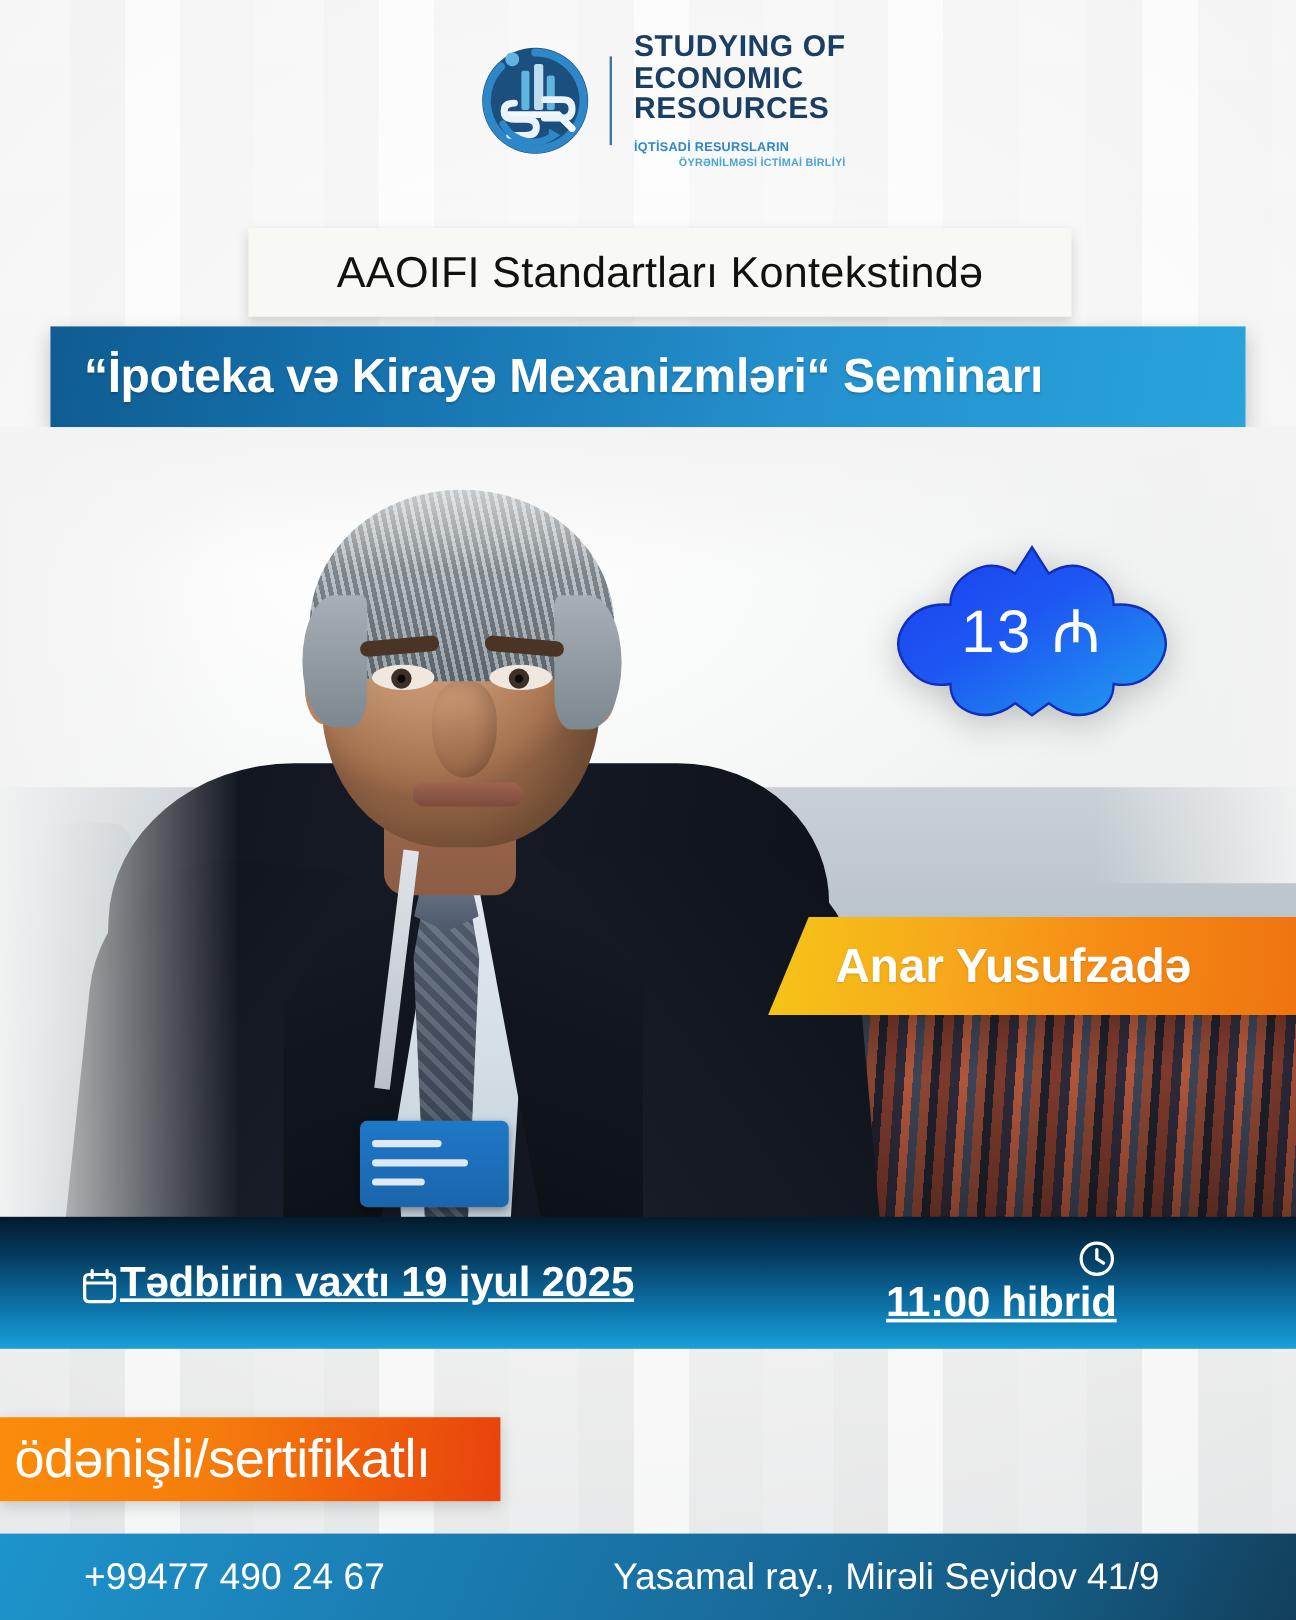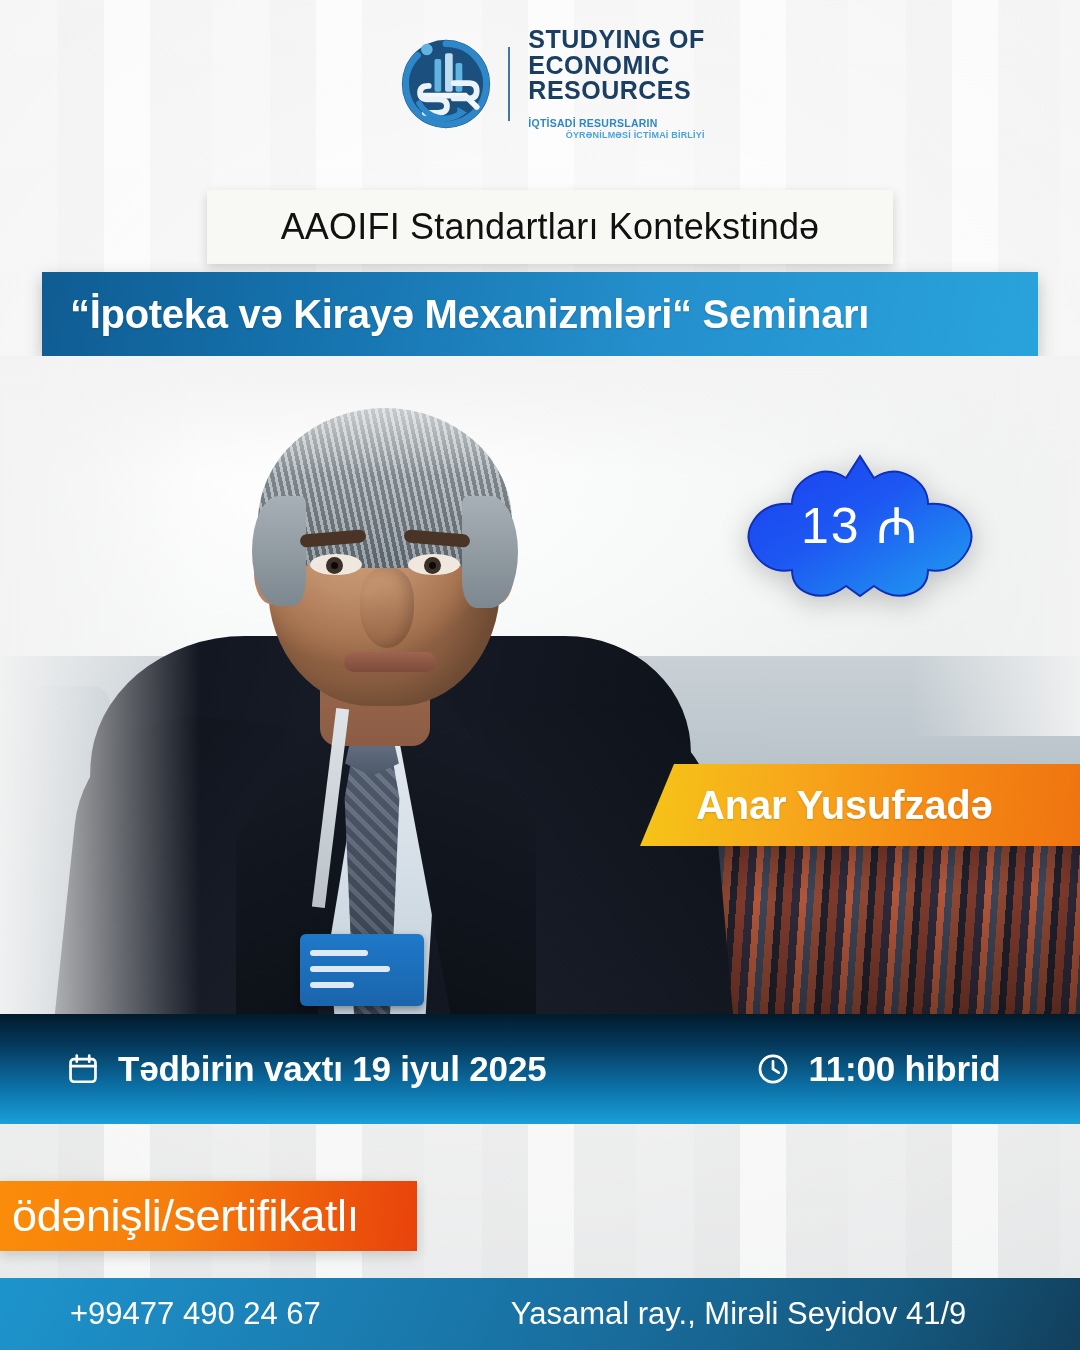--- a/index.html
+++ b/index.html
@@ -287,23 +287,23 @@
     padding-left:56px; white-space:nowrap;
     text-shadow:0 1px 2px rgba(0,0,0,.16);
   }
 
   
   #datetime-bar {
     position:absolute; left:0; top:1014px; width:1080px; height:110px;
     background:linear-gradient(180deg,#021b2c 0%,#05395c 28%,#0b6a9e 62%,#1594cd 92%,#1ca0d8 100%);
     display:flex; align-items:center;
   }
-  .dt-item { display:flex; align-items:center; gap:18px; color:#fff; white-space:nowrap; }
+  .dt-item { display:flex; align-items:flex-end; gap:0; color:#fff; white-space:nowrap;text-decoration:underline; }
   #dt-date { margin-left:66px; }
-  #dt-time { margin-left:210px; }
+  #dt-time { margin-left:210px;flex-direction:column; }
   .dt-text { font-size:35px; font-weight:bold; letter-spacing:-.2px; }
   .dt-icon { width:34px; height:34px; flex:0 0 auto; }
 
   
   #paid-banner {
     position:absolute; left:0; top:1181px; width:417px; height:70px;
     background:linear-gradient(95deg,#fb8c0a 0%,#f57d0c 42%,#ef5f0b 72%,#e8430c 100%);
     display:flex; align-items:center;
     box-shadow:0 4px 12px rgba(0,0,0,.16);
   }

